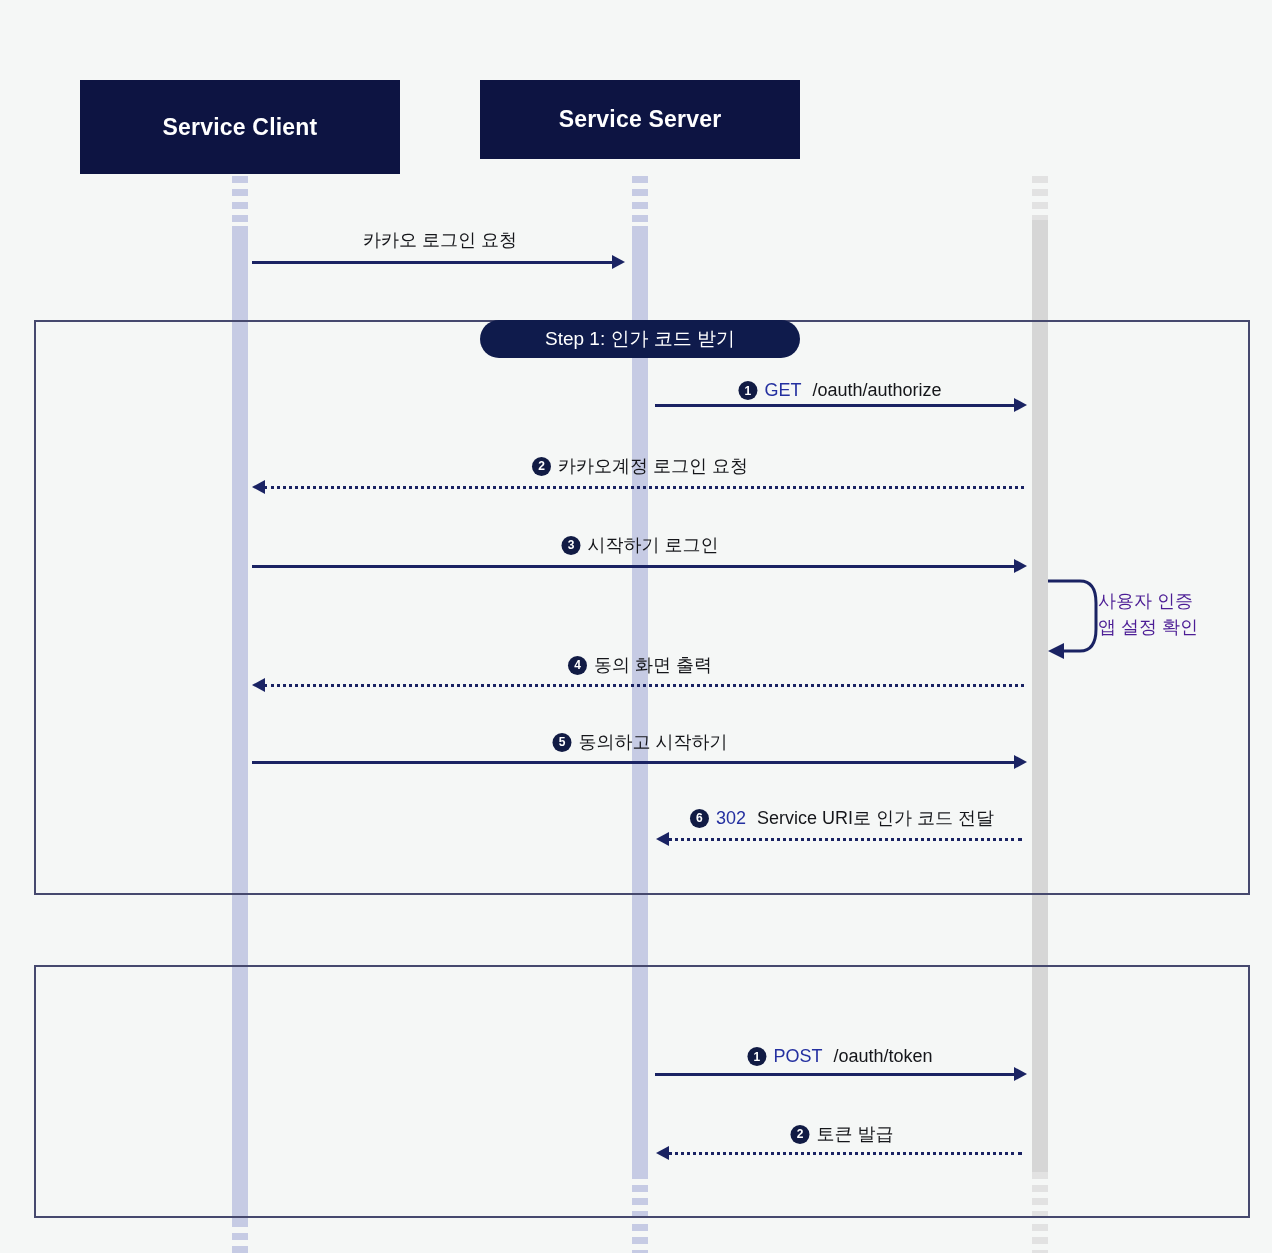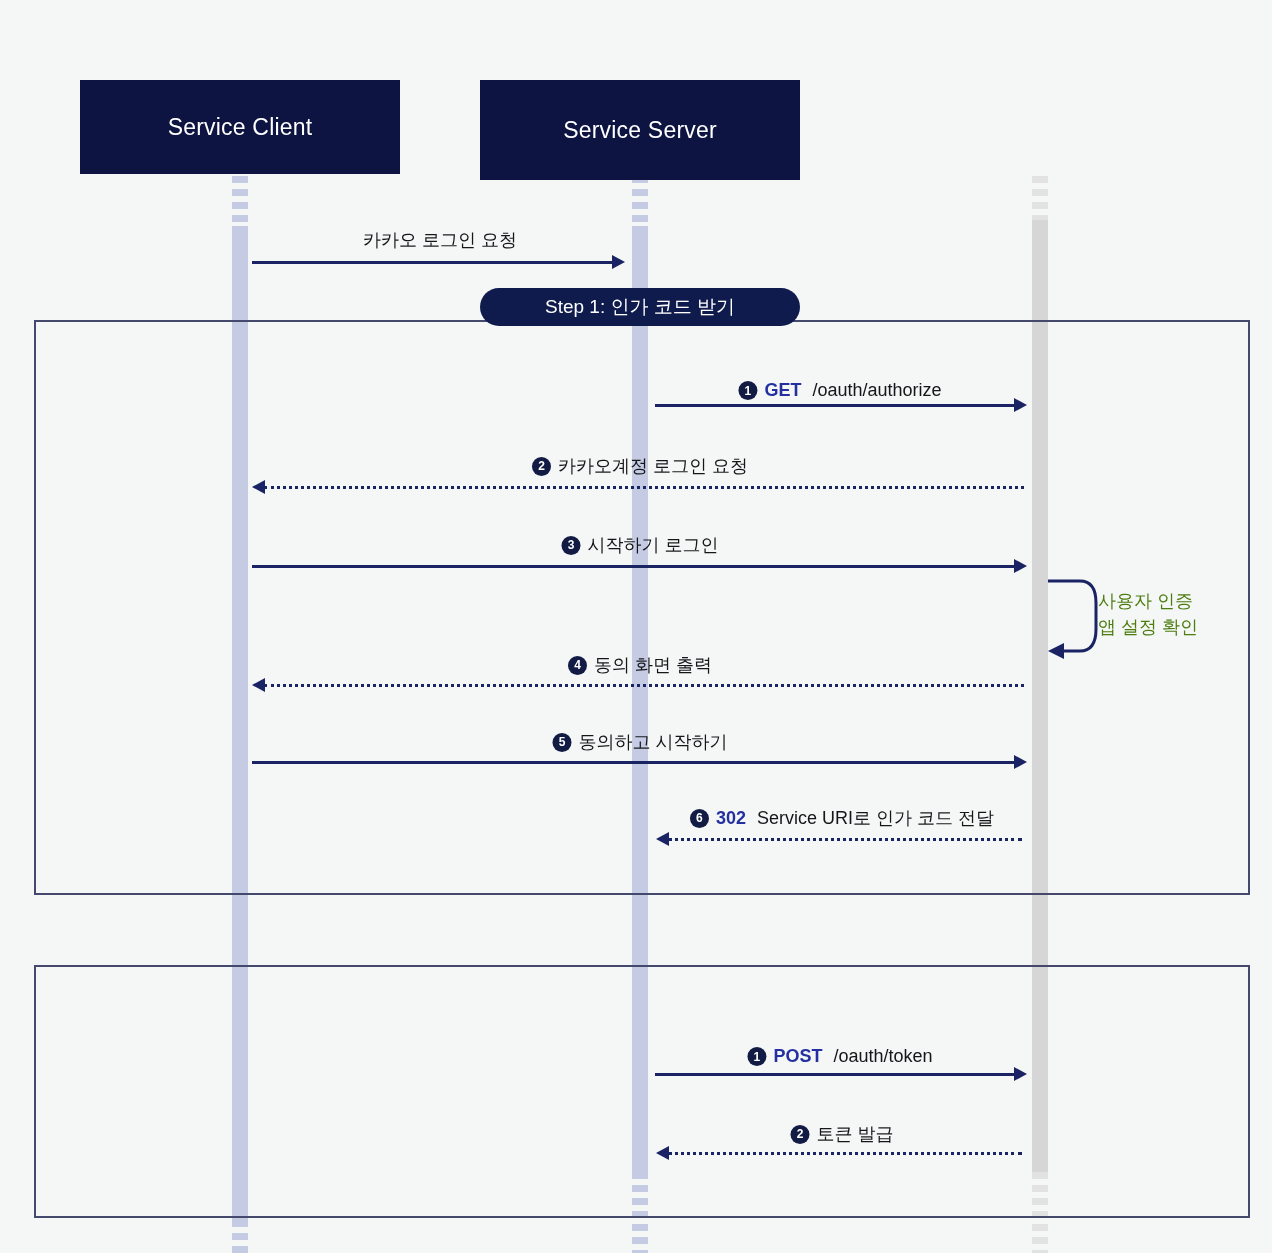--- a/index.html
+++ b/index.html
@@ -19,20 +19,21 @@
   
   .actor-box {
     position: absolute;
     display: flex;
     align-items: center;
     justify-content: center;
     color: #ffffff;
     font-size: 23px;
     letter-spacing: 0.2px;
     white-space: nowrap;
+    font-weight: bold;
   }
 
   
   .lifeline {
     position: absolute;
     width: 16px;
   }
   .lifeline.solid-blue  { background: #c6cbe4; }
   .lifeline.solid-gray  { background: #d6d6d6; }
   .lifeline.dash-blue {
@@ -113,32 +114,32 @@
     height: 19px;
     border-radius: 50%;
     background: #111b44;
     color: #ffffff;
     font-size: 12px;
     font-weight: bold;
     flex: 0 0 auto;
   }
   .msg-label .verb {
     color: #2430a0;
-    font-weight: bold;
+    font-weight: normal;
     margin-right: 4px;
   }
   .msg-label .txt { color: #15161a; text-align: right; }
 
   
   .selfloop-svg { position: absolute; z-index: 4; }
   .selfloop-text {
     position: absolute;
     font-size: 18px;
     line-height: 26px;
-    color: #4d7c0f;
+    color: #4c1d95;
     white-space: nowrap;
     z-index: 5;
   }
 </style>
 </head>
 <body>
 
 <div id="diagram">
 
   <div class="lifeline dash-blue" style="left:232px; top:176px; height:50px;"></div>
@@ -149,32 +150,32 @@
   <div class="lifeline solid-blue" style="left:632px; top:226px; height:946px;"></div>
   <div class="lifeline dash-blue" style="left:632px; top:1172px; height:81px;"></div>
 
   <div class="lifeline dash-gray" style="left:1032px; top:176px; height:44px;"></div>
   <div class="lifeline solid-gray" style="left:1032px; top:220px; height:952px;"></div>
   <div class="lifeline dash-gray" style="left:1032px; top:1172px; height:81px;"></div>
 
   <div class="actor-box" style="left:80px; top:80px; width:320px; height:94px; background:#0d1442;">
     <span>Service Client</span>
   </div>
-  <div class="actor-box" style="left:480px; top:80px; width:320px; height:100px; background:#0d1442;align-items:center;">
+  <div class="actor-box" style="left:480px; top:80px; width:320px; height:79px; background:#0d1442;align-items:center;">
     <span>Service Server</span>
   </div>
 
   <div class="msg-label" style="left:440px; top:228px;">
     <span class="txt">카카오 로그인 요청</span>
   </div>
   <div class="msg-line" style="left:252px; top:261px; width:362px;"></div>
   <div class="arrow-head right" style="left:612px; top:255px;"></div>
 
   <div class="frame" style="left:34px; top:320px; width:1216px; height:575px;"></div>
-  <div class="frame-label" style="left:480px; top:288px; width:320px; height:38px;">
+  <div class="frame-label" style="left:480px; top:320px; width:320px; height:38px;">
     <span>Step 1: 인가 코드 받기</span>
   </div>
 
   <div class="msg-label" style="left:840px; top:380px;">
     <span class="badge">1</span>
     <span class="verb">GET</span>
     <span class="txt">/oauth/authorize</span>
   </div>
   <div class="msg-line" style="left:655px; top:404px; width:367px;"></div>
   <div class="arrow-head right" style="left:1014px; top:398px;"></div>

